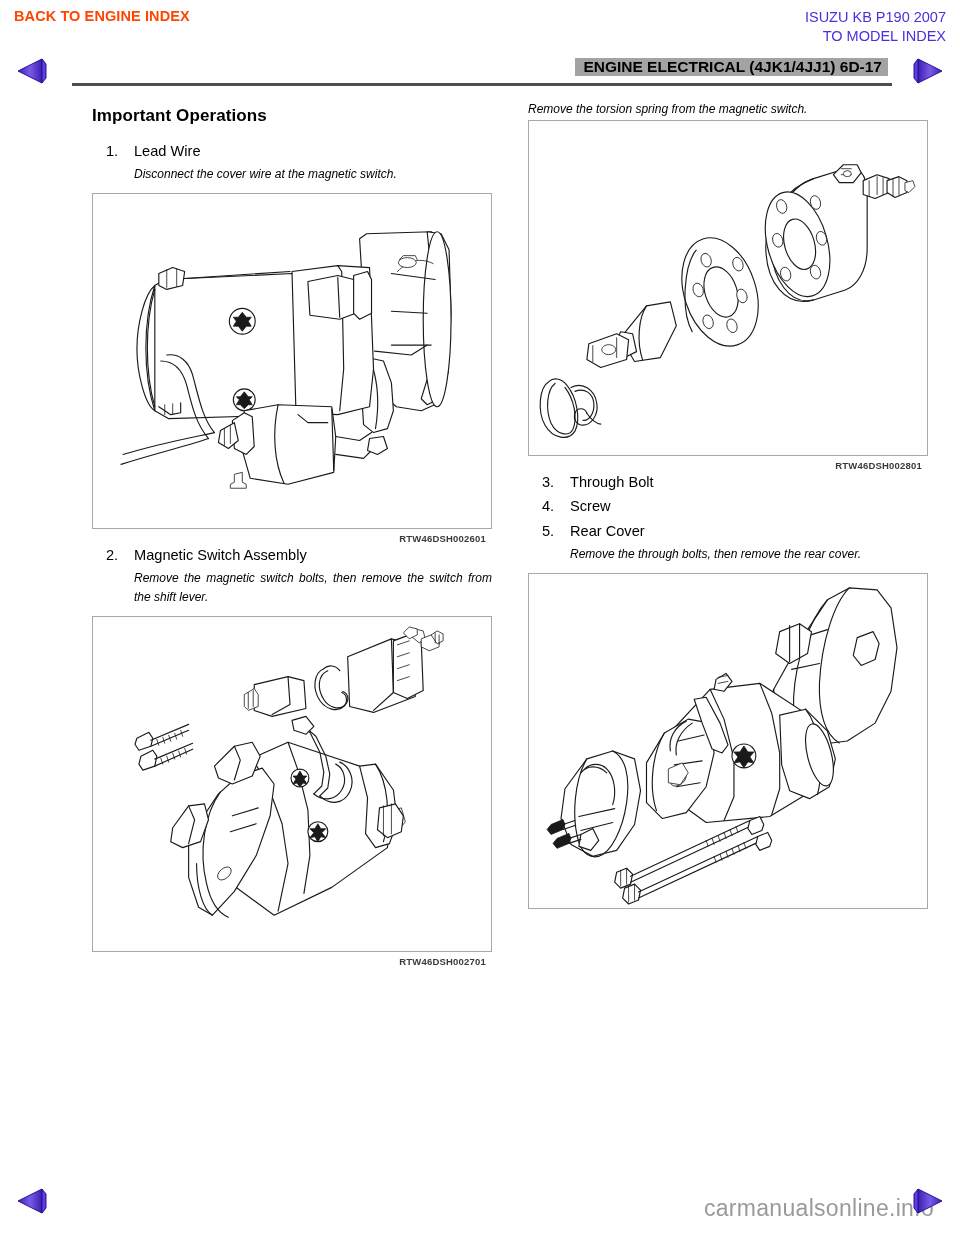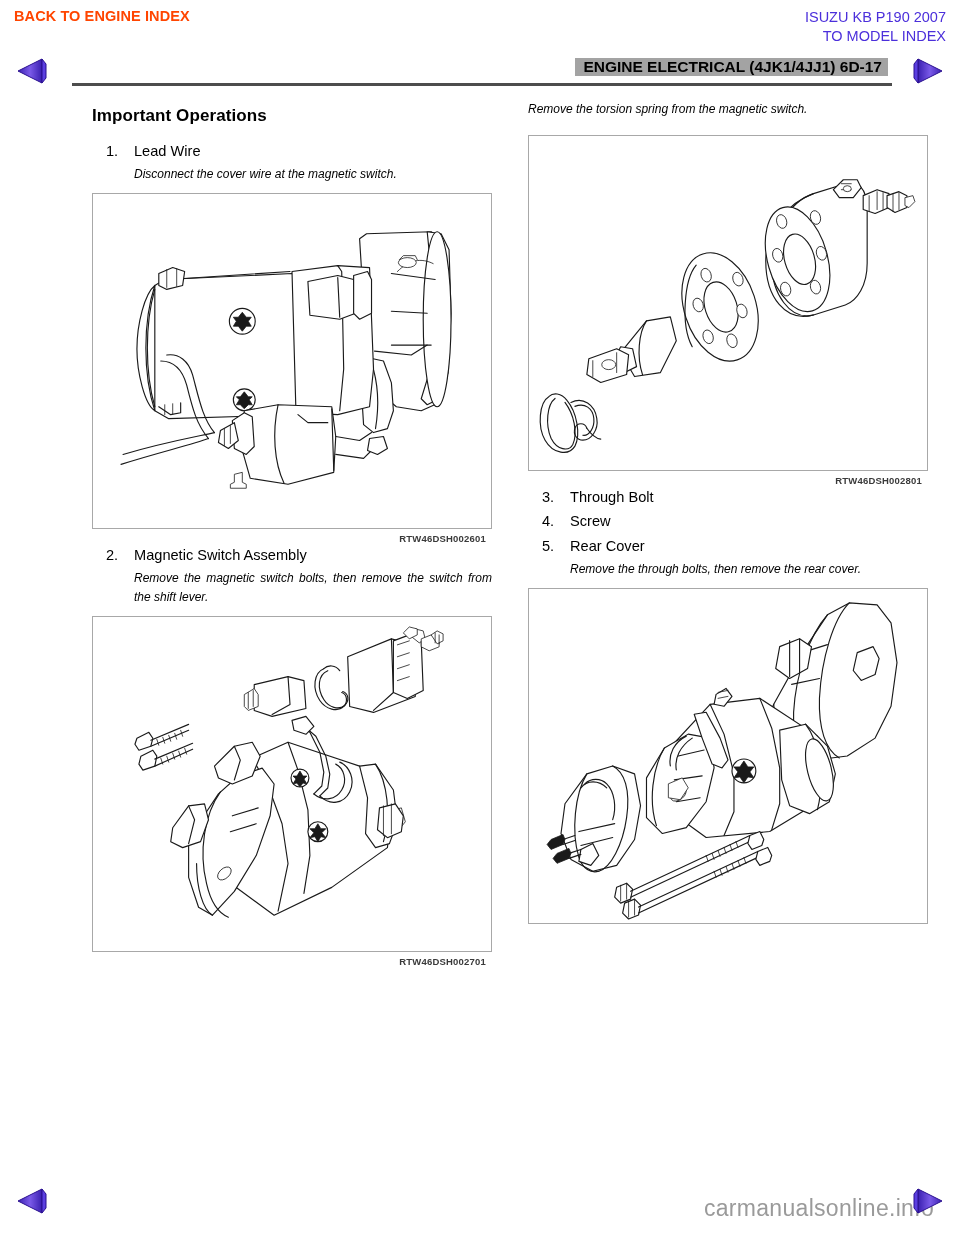--- a/index.html
+++ b/index.html
@@ -362,21 +362,21 @@
       </svg>
     </div>
     <div class="figure-caption">RTW46DSH002701</div>
   </div>
 </div>
 
 <div class="col col-right">
 
   <p class="para para-plain">Remove the torsion spring from the magnetic switch.</p>
 
-  <div class="figure" style="margin-top:16px">
+  <div class="figure" style="margin-top:1px">
     <div class="figure-box" style="height:336px">
       <svg viewBox="0 0 400 336">
 
         <g>
           <path class="fillw" d="M238 126 C 238 96 258 68 286 58 L318 48 C 330 44 340 52 340 74 L340 128 C 340 150 330 166 318 170 L286 180 C 258 188 238 162 238 126 Z"></path>
           <path class="ln" d="M286 58 C 262 66 244 96 244 128 C 244 158 262 186 286 180"></path>
           <ellipse class="fillw" cx="270" cy="124" rx="30" ry="54" transform="rotate(-16 270 124)"></ellipse>
           <ellipse class="fillw" cx="272" cy="124" rx="15" ry="26" transform="rotate(-16 272 124)"></ellipse>
 
           <ellipse class="fillw-t" cx="254" cy="86" rx="5" ry="7" transform="rotate(-16 254 86)"></ellipse>

